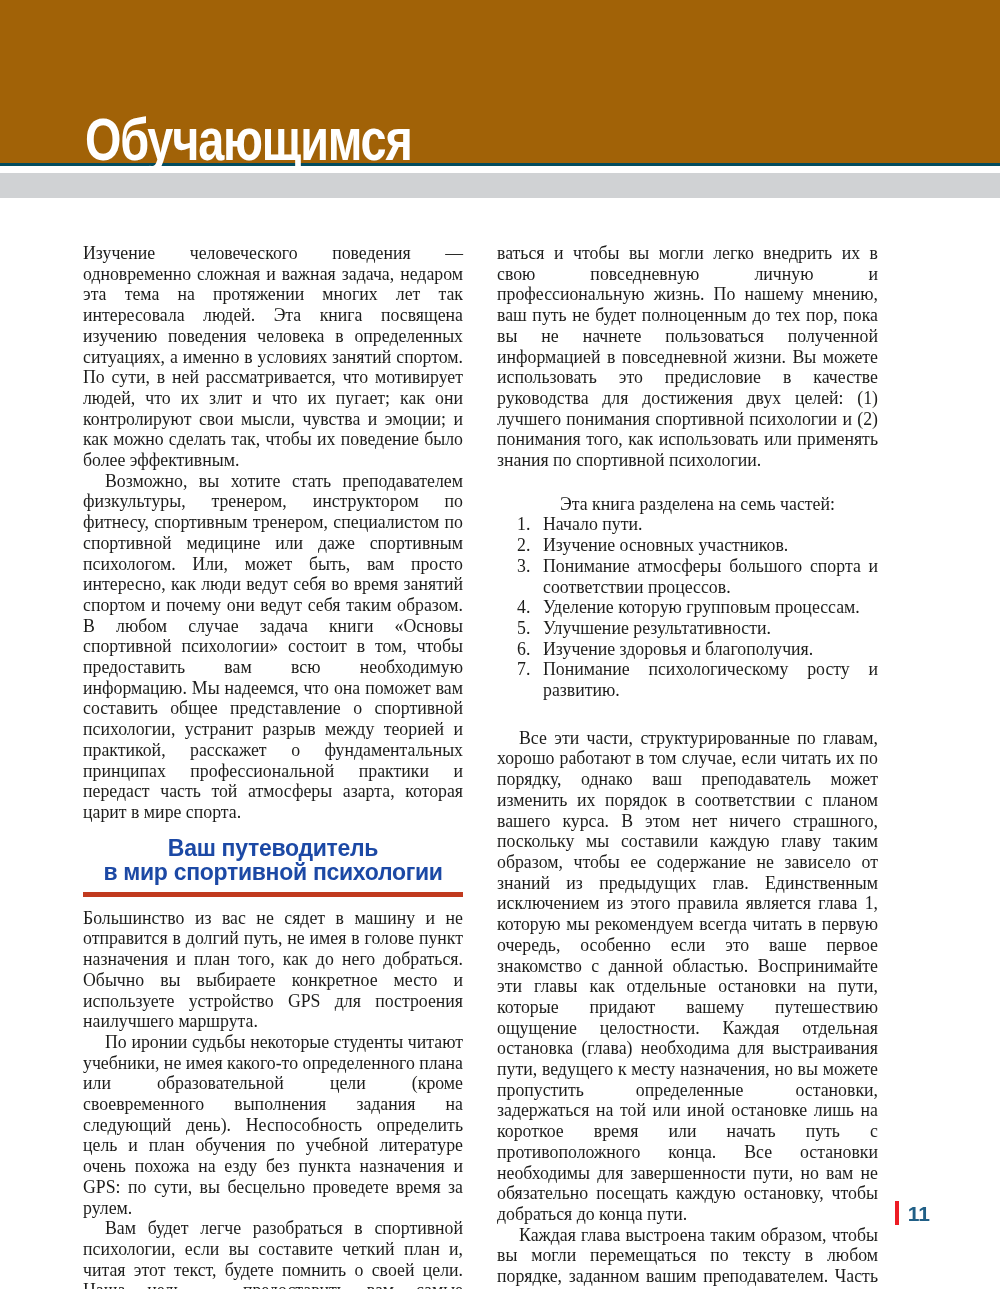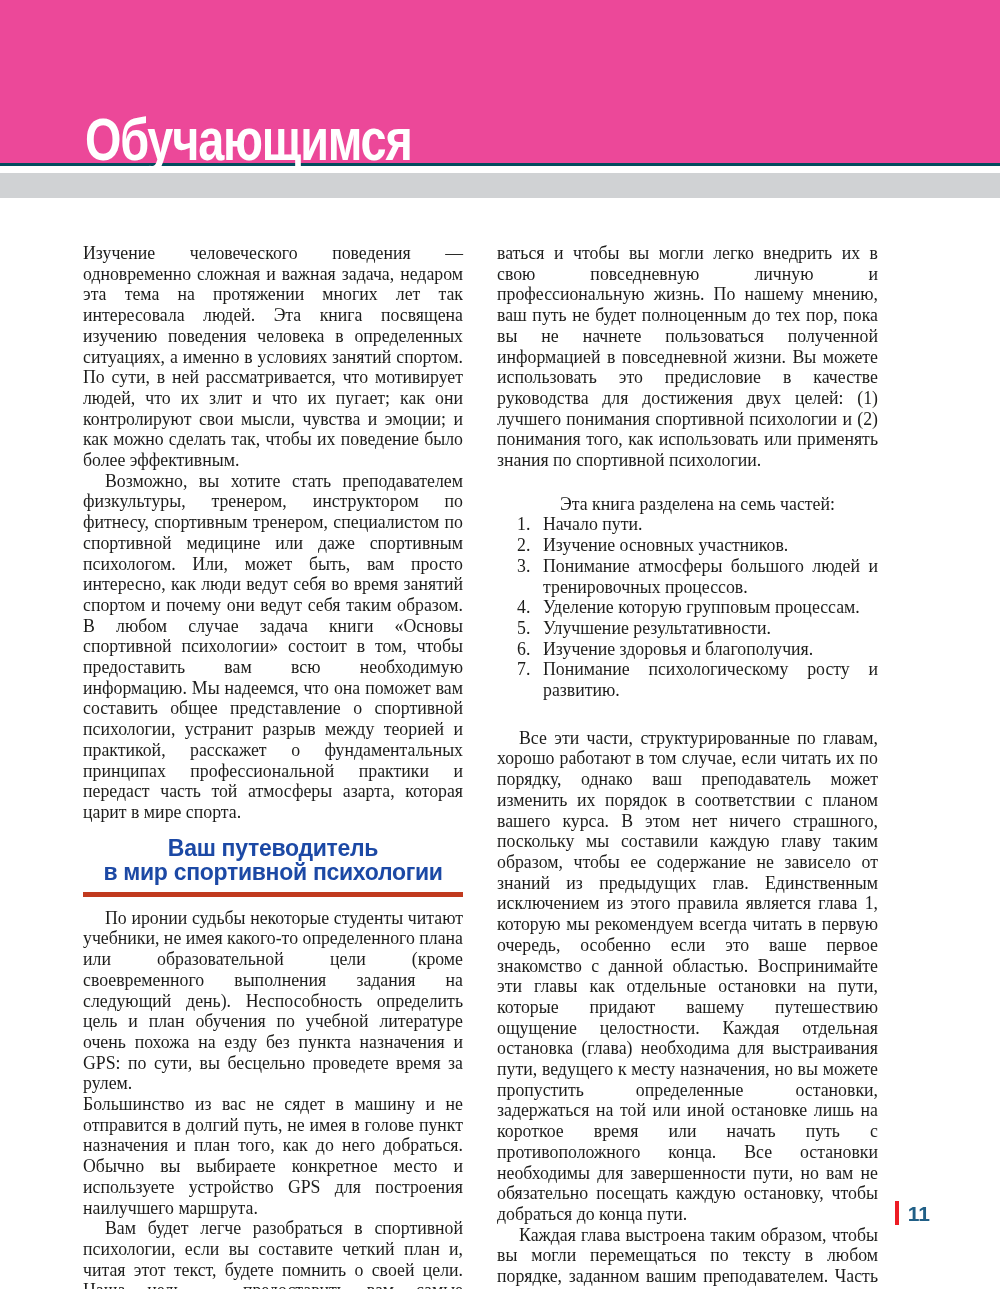--- a/index.html
+++ b/index.html
@@ -12,21 +12,21 @@
     overflow: hidden;
     font-family: "Liberation Serif", serif;
   }
 
   
   .masthead {
     position: absolute;
     top: 0; left: 0;
     width: 100%;
     height: 166px;
-    background: #ec4899;
+    background: #a16207;
     border-bottom: 3px solid #034c5e;
     box-sizing: border-box;
   }
   .chapter-title {
     position: absolute;
     left: 85px;
     bottom: -7px;
     margin: 0;
     color: #ffffff;
     font-family: "Liberation Sans", sans-serif;
@@ -139,42 +139,42 @@
     <section class="col col-left">
       <p class="body-par">Изучение человеческого поведения — одновременно сложная и важная задача, недаром эта тема на протяжении многих лет так интересовала людей. Эта книга посвящена изучению поведения человека в определенных ситуациях, а именно в условиях занятий спортом. По сути, в ней рассматривается, что мотивирует людей, что их злит и что их пугает; как они контролируют свои мысли, чувства и эмоции; и как можно сделать так, чтобы их поведение было более эффективным.</p>
       <p class="body-par indent">Возможно, вы хотите стать преподавателем физкультуры, тренером, инструктором по фитнесу, спортивным тренером, специалистом по спортивной медицине или даже спортивным психологом. Или, может быть, вам просто интересно, как люди ведут себя во время занятий спортом и почему они ведут себя таким образом. В любом случае задача книги «Основы спортивной психологии» состоит в том, чтобы предоставить вам всю необходимую информацию. Мы надеемся, что она поможет вам составить общее представление о спортивной психологии, устранит разрыв между теорией и практикой, расскажет о фундаментальных принципах профессиональной практики и передаст часть той атмосферы азарта, которая царит в мире спорта.</p>
 
       <h2 class="section-heading">
         <span>Ваш путеводитель</span><br>
         <span>в мир спортивной психологии</span>
       </h2>
       <div class="heading-rule"></div>
 
+      <p class="body-par">Большинство из вас не сядет в машину и не отправится в долгий путь, не имея в голове пункт назначения и план того, как до него добраться. Обычно вы выбираете конкретное место и используете устройство GPS для построения наилучшего маршрута.</p>
       <p class="body-par indent">По иронии судьбы некоторые студенты читают учебники, не имея какого-то определенного плана или образовательной цели (кроме своевременного выполнения задания на следующий день). Неспособность определить цель и план обучения по учебной литературе очень похожа на езду без пункта назначения и GPS: по сути, вы бесцельно проведете время за рулем.</p>
-      <p class="body-par">Большинство из вас не сядет в машину и не отправится в долгий путь, не имея в голове пункт назначения и план того, как до него добраться. Обычно вы выбираете конкретное место и используете устройство GPS для построения наилучшего маршрута.</p>
       <p class="body-par indent">Вам будет легче разобраться в спортивной психологии, если вы составите четкий план и, читая этот текст, будете помнить о своей цели. Наша цель — предоставить вам самые современные и актуальные знания и информацию в области спортивной психологии. Однако мы хотим донести до вас эти знания таким образом, чтобы вам было удобно ими пользо-</p>
     </section>
 
     <section class="col col-right">
       <p class="body-par">ваться и чтобы вы могли легко внедрить их в свою повседневную личную и профессиональную жизнь. По нашему мнению, ваш путь не будет полноценным до тех пор, пока вы не начнете пользоваться полученной информацией в повседневной жизни. Вы можете использовать это предисловие в качестве руководства для достижения двух целей: (1) лучшего понимания спортивной психологии и (2) понимания того, как использовать или применять знания по спортивной психологии.</p>
 
       <div class="book-list">
         <p class="list-intro">Эта книга разделена на семь частей:</p>
 
         <div class="list-row">
           <span class="list-num">1.</span>
           <span class="list-text">Начало пути.</span>
         </div>
         <div class="list-row">
           <span class="list-num">2.</span>
           <span class="list-text">Изучение основных участников.</span>
         </div>
         <div class="list-row">
           <span class="list-num">3.</span>
-          <span class="list-text">Понимание атмосферы большого людей и тренировочных процессов.</span>
+          <span class="list-text">Понимание атмосферы большого спорта и соответствии процессов.</span>
         </div>
         <div class="list-row">
           <span class="list-num">4.</span>
           <span class="list-text">Уделение которую групповым процессам.</span>
         </div>
         <div class="list-row">
           <span class="list-num">5.</span>
           <span class="list-text">Улучшение результативности.</span>
         </div>
         <div class="list-row">

